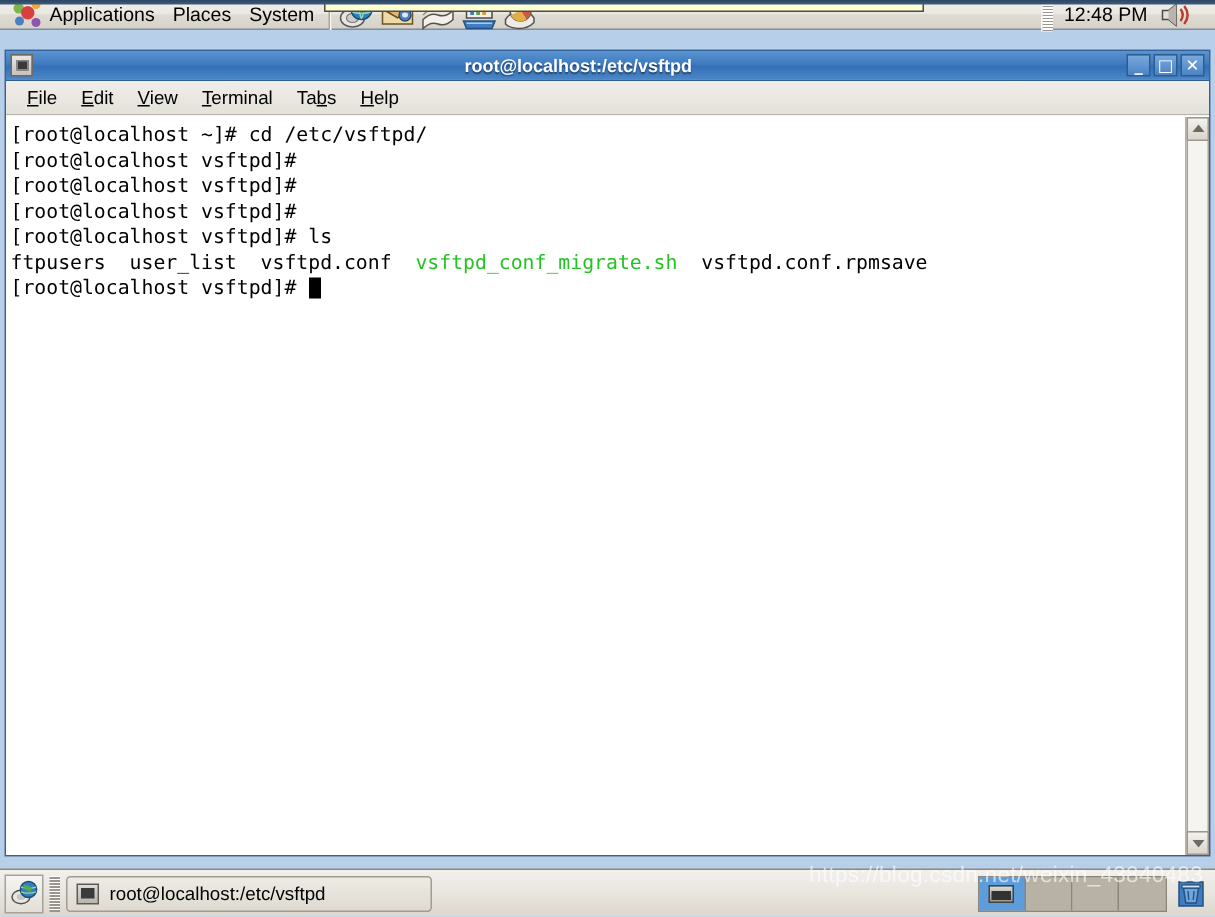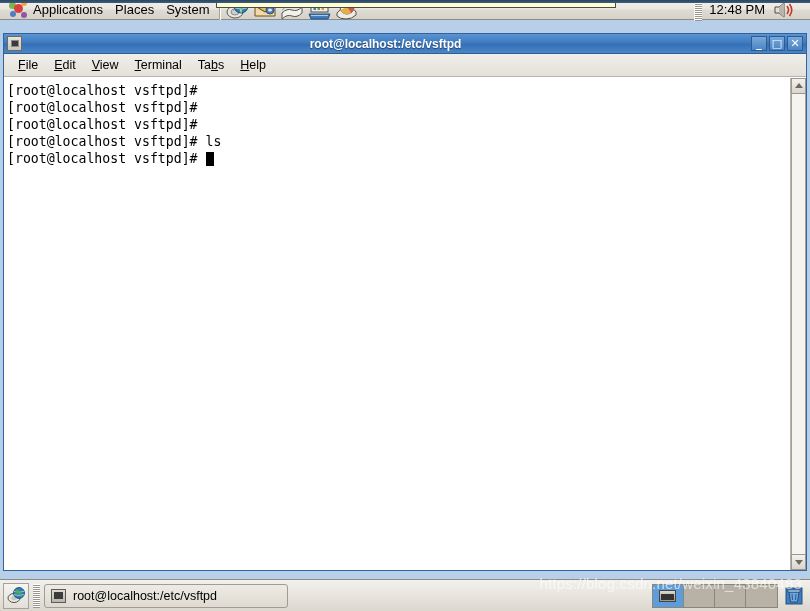--- a/index.html
+++ b/index.html
@@ -518,24 +518,26 @@
       <div class="mitem"><u>F</u><span>ile</span></div>
       <div class="mitem"><u>E</u><span>dit</span></div>
       <div class="mitem"><u>V</u><span>iew</span></div>
       <div class="mitem"><u>T</u><span>erminal</span></div>
       <div class="mitem"><span>Ta</span><u>b</u><span>s</span></div>
       <div class="mitem"><u>H</u><span>elp</span></div>
     </div>
 
     <div id="term-body">
       <div id="term-canvas">
+          <div class="tline"><span>[root@localhost ~]# cd /etc/vsftpd/</span></div>
           <div class="tline"><span>[root@localhost vsftpd]#</span></div>
           <div class="tline"><span>[root@localhost vsftpd]#</span></div>
           <div class="tline"><span>[root@localhost vsftpd]#</span></div>
           <div class="tline"><span>[root@localhost vsftpd]# ls</span></div>
+          <div class="tline"><span>ftpusers  user_list  vsftpd.conf  </span><span class="green">vsftpd_conf_migrate.sh</span><span>  vsftpd.conf.rpmsave</span></div>
           <div class="tline"><span>[root@localhost vsftpd]# </span><span class="cursor"></span></div>
         </div>
       <div id="scrollbar">
         <div class="sbtn up"></div>
         <div id="sb-trough"></div>
         <div class="sbtn down"></div>
       </div>
     </div>
   </div>
 

